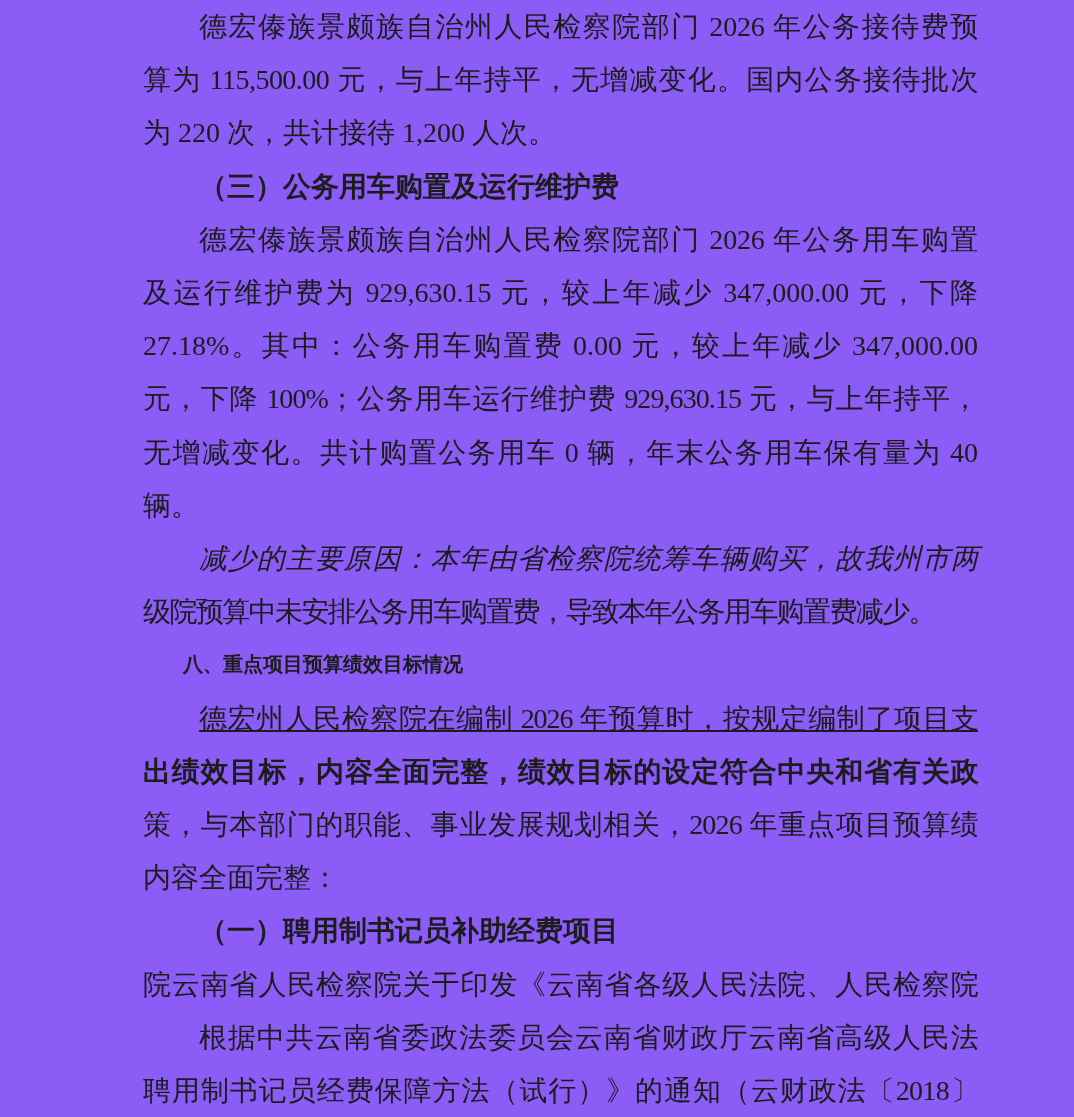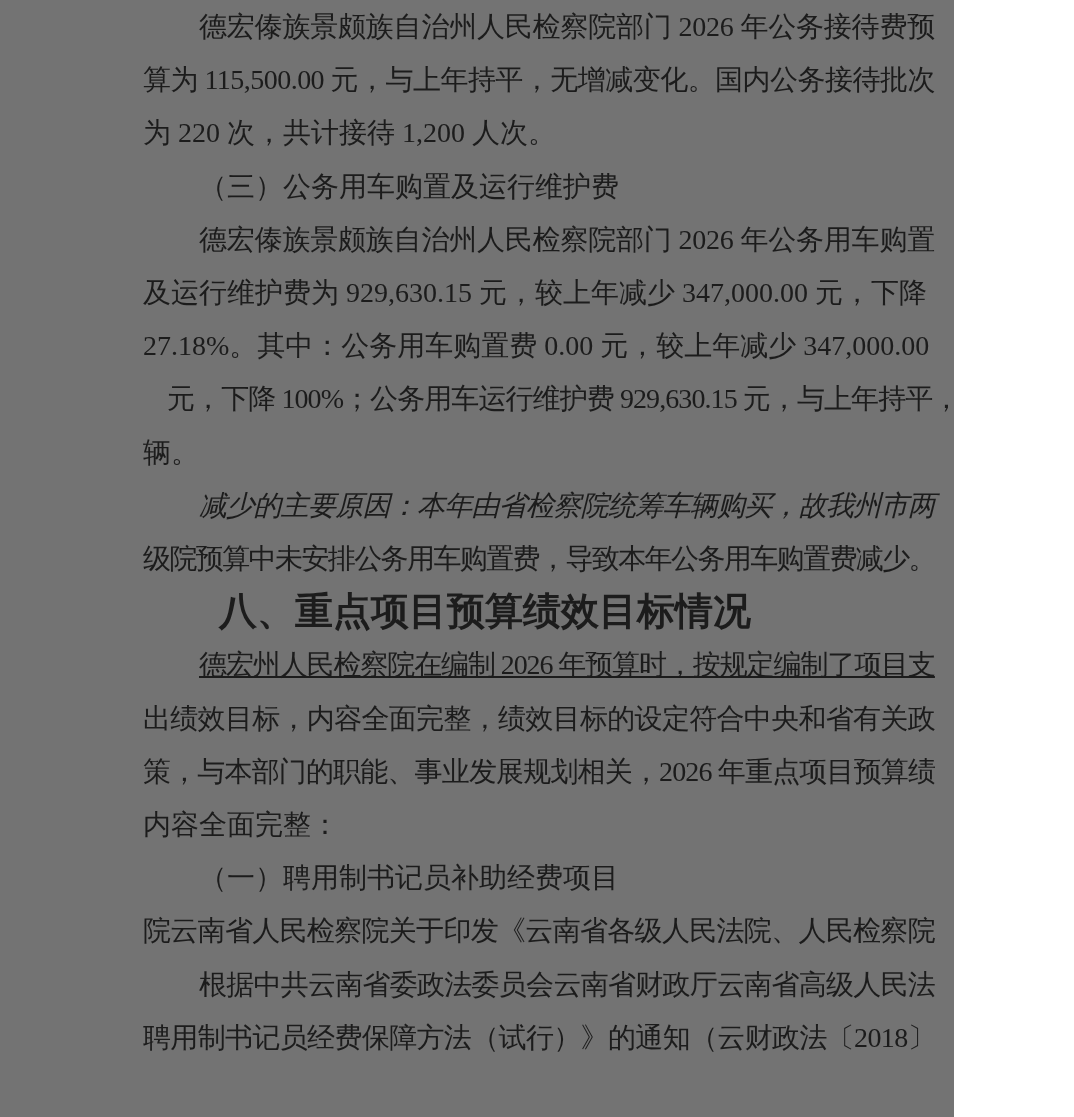--- a/index.html
+++ b/index.html
@@ -2,48 +2,48 @@
 <html><head>
 <meta charset="utf-8">
 <style>
   html, body {
     margin: 0;
     padding: 0;
     background: #ffffff;
   }
   .page {
     position: relative;
-    width: 954px;
+    width: 1074px;
     height: 1117px;
-    background: #737373;
+    background: #8b5cf6;
     overflow: hidden;
     box-sizing: border-box;
     padding: 0 96px 0 143px;
     color: #1c1c1c;
     font-family: "Liberation Serif", "DejaVu Serif", serif;
     font-size: 28px;
     line-height: 53.2px;
   }
   .block { margin: 0; }
   .line {
     white-space: nowrap;
     text-align: justify;
     text-align-last: justify;
     text-justify: inter-character;
   }
   .line.first { text-indent: 2em; }
   .line.end { text-align-last: left; }
   .h-kai {
-    font-weight: normal;
+    font-weight: bold;
     font-family: "Liberation Serif", "DejaVu Serif", serif;
   }
   .h-sans {
     font-weight: bold;
     font-family: "Liberation Sans", "DejaVu Sans", sans-serif;
-    font-size: 38px;
+    font-size: 20px;
   }
 </style>
 </head>
 <body>
 
 <div class="page">
 
   <div class="block">
     <div class="line first" style="letter-spacing: -0.2px;">德宏傣族景颇族自治州人民检察院部门 2026 年公务接待费预</div>
     <div class="line" style="letter-spacing: -0.53px;">算为 115,500.00 元，与上年持平，无增减变化。国内公务接待批次</div>
@@ -51,36 +51,37 @@
   </div>
 
   <div class="block">
     <div class="line first end h-kai">（三）公务用车购置及运行维护费</div>
   </div>
 
   <div class="block">
     <div class="line first" style="letter-spacing: -0.2px;">德宏傣族景颇族自治州人民检察院部门 2026 年公务用车购置</div>
     <div class="line">及运行维护费为 929,630.15 元，较上年减少 347,000.00 元，下降</div>
     <div class="line">27.18%。其中：公务用车购置费 0.00 元，较上年减少 347,000.00</div>
-    <div class="line" style="letter-spacing: -0.92px; margin-left: 24px;">元，下降 100%；公务用车运行维护费 929,630.15 元，与上年持平，</div>
+    <div class="line" style="letter-spacing: -0.92px;">元，下降 100%；公务用车运行维护费 929,630.15 元，与上年持平，</div>
+    <div class="line">无增减变化。共计购置公务用车 0 辆，年末公务用车保有量为 40</div>
     <div class="line end">辆。</div>
   </div>
 
   <div class="block">
     <div class="line first" style="letter-spacing: -0.74px; font-style: italic;">减少的主要原因：本年由省检察院统筹车辆购买，故我州市两</div>
     <div class="line end" style="letter-spacing: -1.6px;">级院预算中未安排公务用车购置费，导致本年公务用车购置费减少。</div>
   </div>
 
   <div class="block">
     <div class="line first end h-sans">八、重点项目预算绩效目标情况</div>
   </div>
 
   <div class="block">
     <div class="line first" style="letter-spacing: -1.1px; text-decoration: underline;">德宏州人民检察院在编制 2026 年预算时，按规定编制了项目支</div>
-    <div class="line" style="letter-spacing: -0.69px;">出绩效目标，内容全面完整，绩效目标的设定符合中央和省有关政</div>
+    <div class="line" style="letter-spacing: -0.69px; font-weight: bold;">出绩效目标，内容全面完整，绩效目标的设定符合中央和省有关政</div>
     <div class="line" style="letter-spacing: -0.84px;">策，与本部门的职能、事业发展规划相关，2026 年重点项目预算绩</div>
     <div class="line end">内容全面完整：</div>
   </div>
 
   <div class="block">
     <div class="line first end h-kai">（一）聘用制书记员补助经费项目</div>
   </div>
 
   <div class="block">
     <div class="line" style="letter-spacing: -0.69px;">院云南省人民检察院关于印发《云南省各级人民法院、人民检察院</div>

